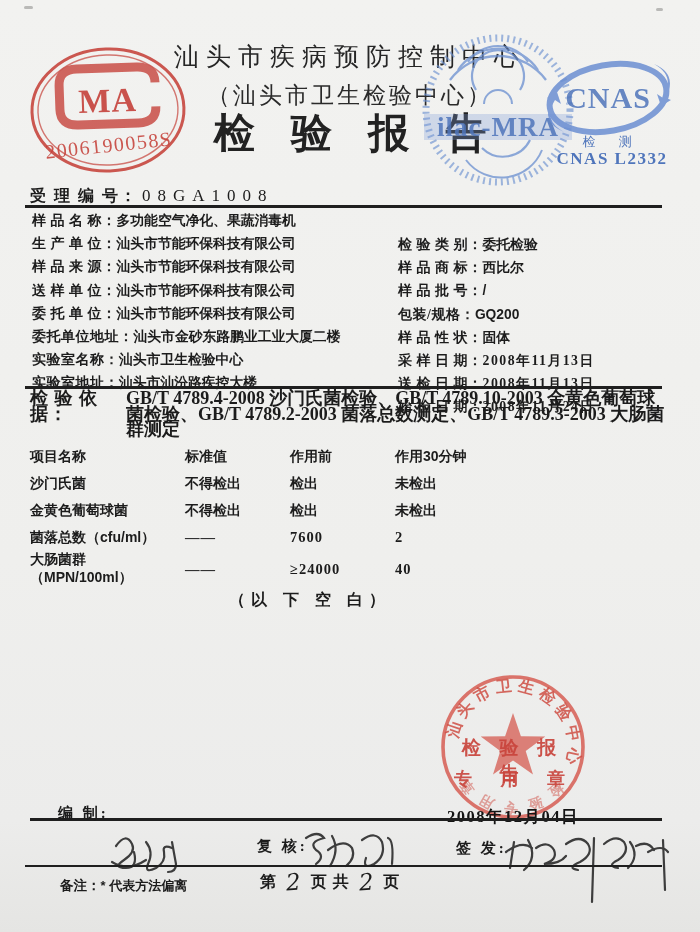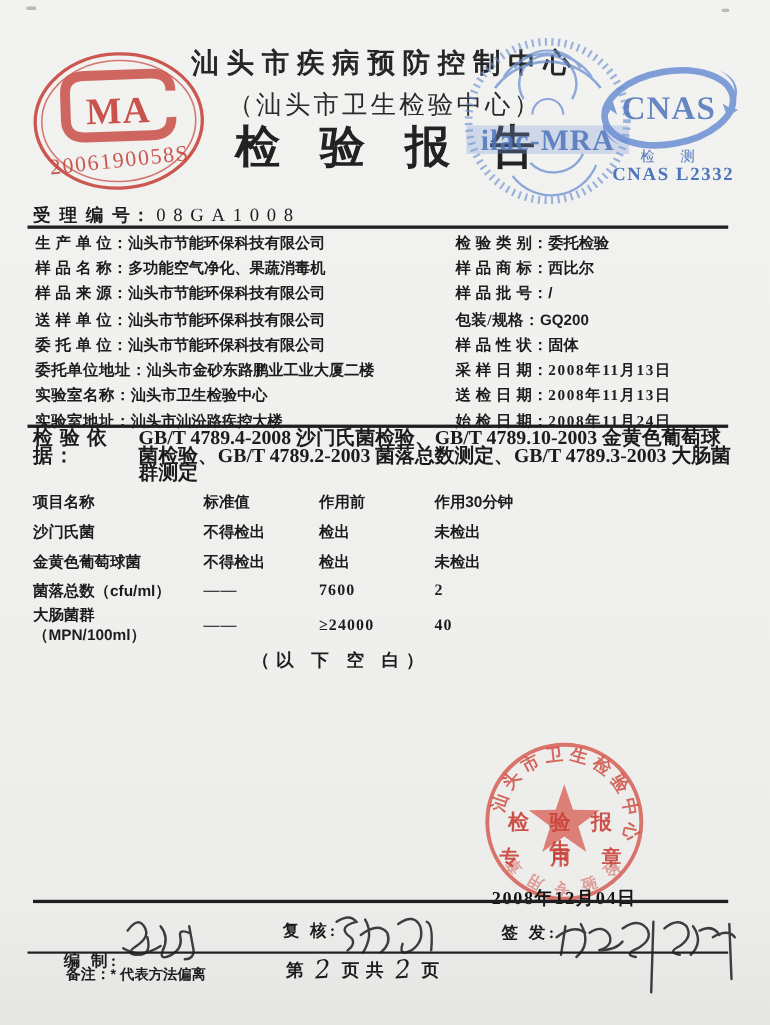--- a/index.html
+++ b/index.html
@@ -4,37 +4,37 @@
 <style>
   html,body{margin:0;padding:0;}
   .page{
     position:relative; width:700px; height:932px; overflow:hidden;
     background:linear-gradient(180deg,#f2f2f0 0%,#efefed 60%,#ececeb 88%,#e5e5e3 100%);
     font-family:"Liberation Serif","DejaVu Serif",serif;
     color:#1c1c1c;
   }
   .abs{position:absolute;}
   
-  .org-name{top:40px;left:0;width:700px;text-align:center;font-size:25px;font-weight:bold;letter-spacing:7px;color:#262626;}
+  .org-name{top:40px;left:0;width:700px;text-align:center;font-size:25px;font-weight:normal;letter-spacing:7px;color:#262626;}
   .org-sub{top:80px;left:0;width:700px;text-align:center;font-size:23px;letter-spacing:3px;color:#2a2a2a;}
   .report-title{top:106px;left:0;width:700px;text-align:center;font-size:41px;font-weight:bold;letter-spacing:13px;padding-left:13px;box-sizing:border-box;color:#222;}
   .artifact{background:#8a8a88;opacity:.55;border-radius:2px;}
   
   .accept-row{top:186px;left:30px;font-size:16px;}
   .accept-label{font-weight:bold;letter-spacing:2px;}
   .accept-value{letter-spacing:7px;font-size:17px;}
   .rule{background:#1f1f1f;}
   
   .fields{top:209px;font-size:14px;line-height:23.2px;}
   .fields .row{white-space:nowrap;height:23.2px;}
   .flabel{font-weight:bold;letter-spacing:.5px;}
   .fvalue{font-family:"Liberation Sans","DejaVu Sans",sans-serif;font-weight:bold;font-size:13.8px;}
   .fvalue.date-val{font-family:"Liberation Serif","DejaVu Serif",serif;font-weight:600;letter-spacing:1.5px;}
   .fields-left{left:32px;width:360px;}
-  .fields-right{left:414px;width:280px;}
+  .fields-right{left:398px;width:280px;margin-top:24px;}
   
   .basis{top:391px;left:30px;width:635px;display:flex;font-size:18px;line-height:15.5px;}
   .basis .flabel{flex:0 0 96px;letter-spacing:1px;}
   .basis .bvalue{flex:1;font-weight:600;}
   
   .rtable{top:443px;left:30px;width:560px;font-family:"Liberation Sans","DejaVu Sans",sans-serif;font-size:14px;font-weight:bold;}
   .t-row{display:grid;grid-template-columns:155px 105px 105px 130px;height:27px;align-items:center;}
   .t-row .c3,.t-row .c4{text-align:left;}
   .t-row.num-row .c2,.t-row.num-row .c3,.t-row.num-row .c4{font-family:"Liberation Serif","DejaVu Serif",serif;font-weight:600;font-size:14.5px;letter-spacing:1px;}
   .end-note{margin-top:12px;width:560px;text-align:center;font-family:"Liberation Serif","DejaVu Serif",serif;font-size:16px;font-weight:600;letter-spacing:6px;}
@@ -99,22 +99,22 @@
     <text x="78" y="106" text-anchor="middle" font-size="17" font-weight="bold" fill="#4f75bb" letter-spacing="1.5">CNAS L2332</text>
   </svg>
 
   <div class="abs accept-row">
     <span class="accept-label">受 理 编 号：</span>
     <span class="accept-value">08GA1008</span>
   </div>
   <div class="abs rule" style="top:205px;left:25px;width:637px;height:3px;"></div>
 
   <div class="abs fields fields-left">
+    <div class="row"><span class="flabel">样 品 名 称：</span><span class="fvalue">多功能空气净化、果蔬消毒机</span></div>
     <div class="row"><span class="flabel">生 产 单 位：</span><span class="fvalue">汕头市节能环保科技有限公司</span></div>
-    <div class="row"><span class="flabel">样 品 名 称：</span><span class="fvalue">多功能空气净化、果蔬消毒机</span></div>
     <div class="row"><span class="flabel">样 品 来 源：</span><span class="fvalue">汕头市节能环保科技有限公司</span></div>
     <div class="row"><span class="flabel">送 样 单 位：</span><span class="fvalue">汕头市节能环保科技有限公司</span></div>
     <div class="row"><span class="flabel">委 托 单 位：</span><span class="fvalue">汕头市节能环保科技有限公司</span></div>
     <div class="row"><span class="flabel">委托单位地址：</span><span class="fvalue">汕头市金砂东路鹏业工业大厦二楼</span></div>
     <div class="row"><span class="flabel">实验室名称：</span><span class="fvalue">汕头市卫生检验中心</span></div>
     <div class="row"><span class="flabel">实验室地址：</span><span class="fvalue">汕头市汕汾路疾控大楼</span></div>
   </div>
 
   <div class="abs fields fields-right">
     <div class="row"><span class="flabel">检 验 类 别：</span><span class="fvalue">委托检验</span></div>
@@ -179,21 +179,21 @@
     </text>
     <text font-size="14" font-weight="bold" fill="#cf4f45" opacity="0.5" letter-spacing="9">
       <textPath href="#sealRing" startOffset="212">检验专用章</textPath>
     </text>
   </svg>
   <div class="abs seal-text seal-line1">检 验 报 告</div>
   <div class="abs seal-text seal-line2">专 用 章</div>
   <div class="abs issue-date">2008年12月04日</div>
 
   <div class="abs rule" style="top:818px;left:30px;width:632px;height:2.5px;"></div>
-  <div class="abs sign-label" style="top:864px;left:58px;">编 制:</div>
+  <div class="abs sign-label" style="top:804px;left:58px;">编 制:</div>
   <div class="abs sign-label" style="top:837px;left:257px;">复 核:</div>
   <div class="abs sign-label" style="top:839px;left:456px;">签 发:</div>
 
   <svg class="abs" style="top:826px;left:0;" width="700" height="100" viewBox="0 826 700 100">
     <g fill="none" stroke="#2b2b2b" stroke-width="2.2" stroke-linecap="round" opacity="0.9">
       <g>
         <path d="M116 846 q10 -14 16 -2 q4 8 -8 16 q-12 8 2 8 q12 0 8 -16"></path>
         <path d="M112 862 q16 10 34 -2"></path>
         <path d="M146 842 q8 10 2 22 q-4 10 8 4 q10 -6 8 -16 q-2 -8 8 -4"></path>
         <path d="M172 842 l4 22 q0 8 -8 8"></path>

